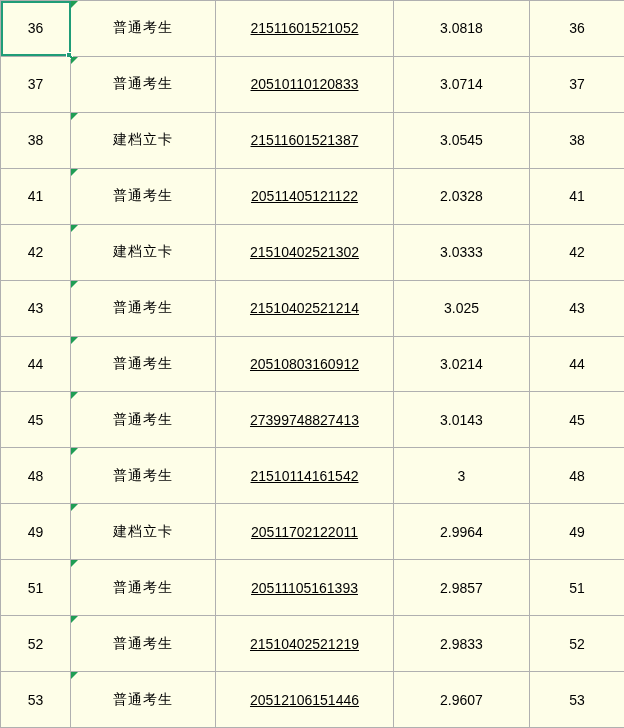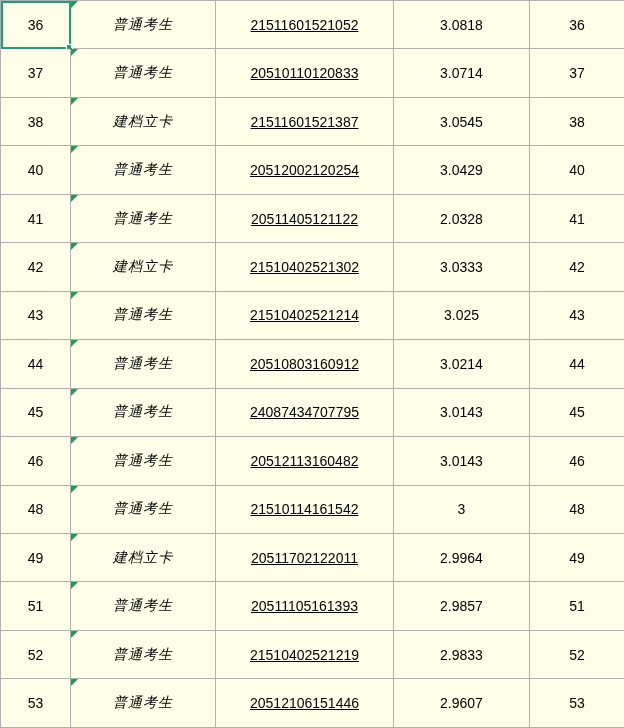--- a/index.html
+++ b/index.html
@@ -38,21 +38,21 @@
     position: relative;
   }
   
   col.c-rank   { width: 70px; }
   col.c-type   { width: 145px; }
   col.c-id     { width: 178px; }
   col.c-score  { width: 136px; }
   col.c-rank2  { width: 95px; }
 
   td.cell-rank   { font-size: 14px; }
-  td.cell-type   { font-size: 15px; letter-spacing: 1px; font-style: italic; }
+  td.cell-type   { font-size: 15px; letter-spacing: 1px; }
   td.cell-id     { font-size: 14px; text-decoration: underline; }
   td.cell-score  { font-size: 14px; }
   td.cell-rank2  { font-size: 14px; }
 
   
   td.cell-type::before {
     content: "";
     position: absolute;
     top: 0;
     left: 0;
@@ -107,27 +107,20 @@
         <td class="cell-rank2">37</td>
       </tr>
       <tr>
         <td class="cell-rank">38</td>
         <td class="cell-type">建档立卡</td>
         <td class="cell-id">21511601521387</td>
         <td class="cell-score">3.0545</td>
         <td class="cell-rank2">38</td>
       </tr>
       <tr>
-        <td class="cell-rank">40</td>
-        <td class="cell-type">普通考生</td>
-        <td class="cell-id">20512002120254</td>
-        <td class="cell-score">3.0429</td>
-        <td class="cell-rank2">40</td>
-      </tr>
-      <tr>
         <td class="cell-rank">41</td>
         <td class="cell-type">普通考生</td>
         <td class="cell-id">20511405121122</td>
         <td class="cell-score">2.0328</td>
         <td class="cell-rank2">41</td>
       </tr>
       <tr>
         <td class="cell-rank">42</td>
         <td class="cell-type">建档立卡</td>
         <td class="cell-id">21510402521302</td>
@@ -144,30 +137,23 @@
       <tr>
         <td class="cell-rank">44</td>
         <td class="cell-type">普通考生</td>
         <td class="cell-id">20510803160912</td>
         <td class="cell-score">3.0214</td>
         <td class="cell-rank2">44</td>
       </tr>
       <tr>
         <td class="cell-rank">45</td>
         <td class="cell-type">普通考生</td>
-        <td class="cell-id">24087434707795</td>
+        <td class="cell-id">27399748827413</td>
         <td class="cell-score">3.0143</td>
         <td class="cell-rank2">45</td>
-      </tr>
-      <tr>
-        <td class="cell-rank">46</td>
-        <td class="cell-type">普通考生</td>
-        <td class="cell-id">20512113160482</td>
-        <td class="cell-score">3.0143</td>
-        <td class="cell-rank2">46</td>
       </tr>
       <tr>
         <td class="cell-rank">48</td>
         <td class="cell-type">普通考生</td>
         <td class="cell-id">21510114161542</td>
         <td class="cell-score">3</td>
         <td class="cell-rank2">48</td>
       </tr>
       <tr>
         <td class="cell-rank">49</td>

